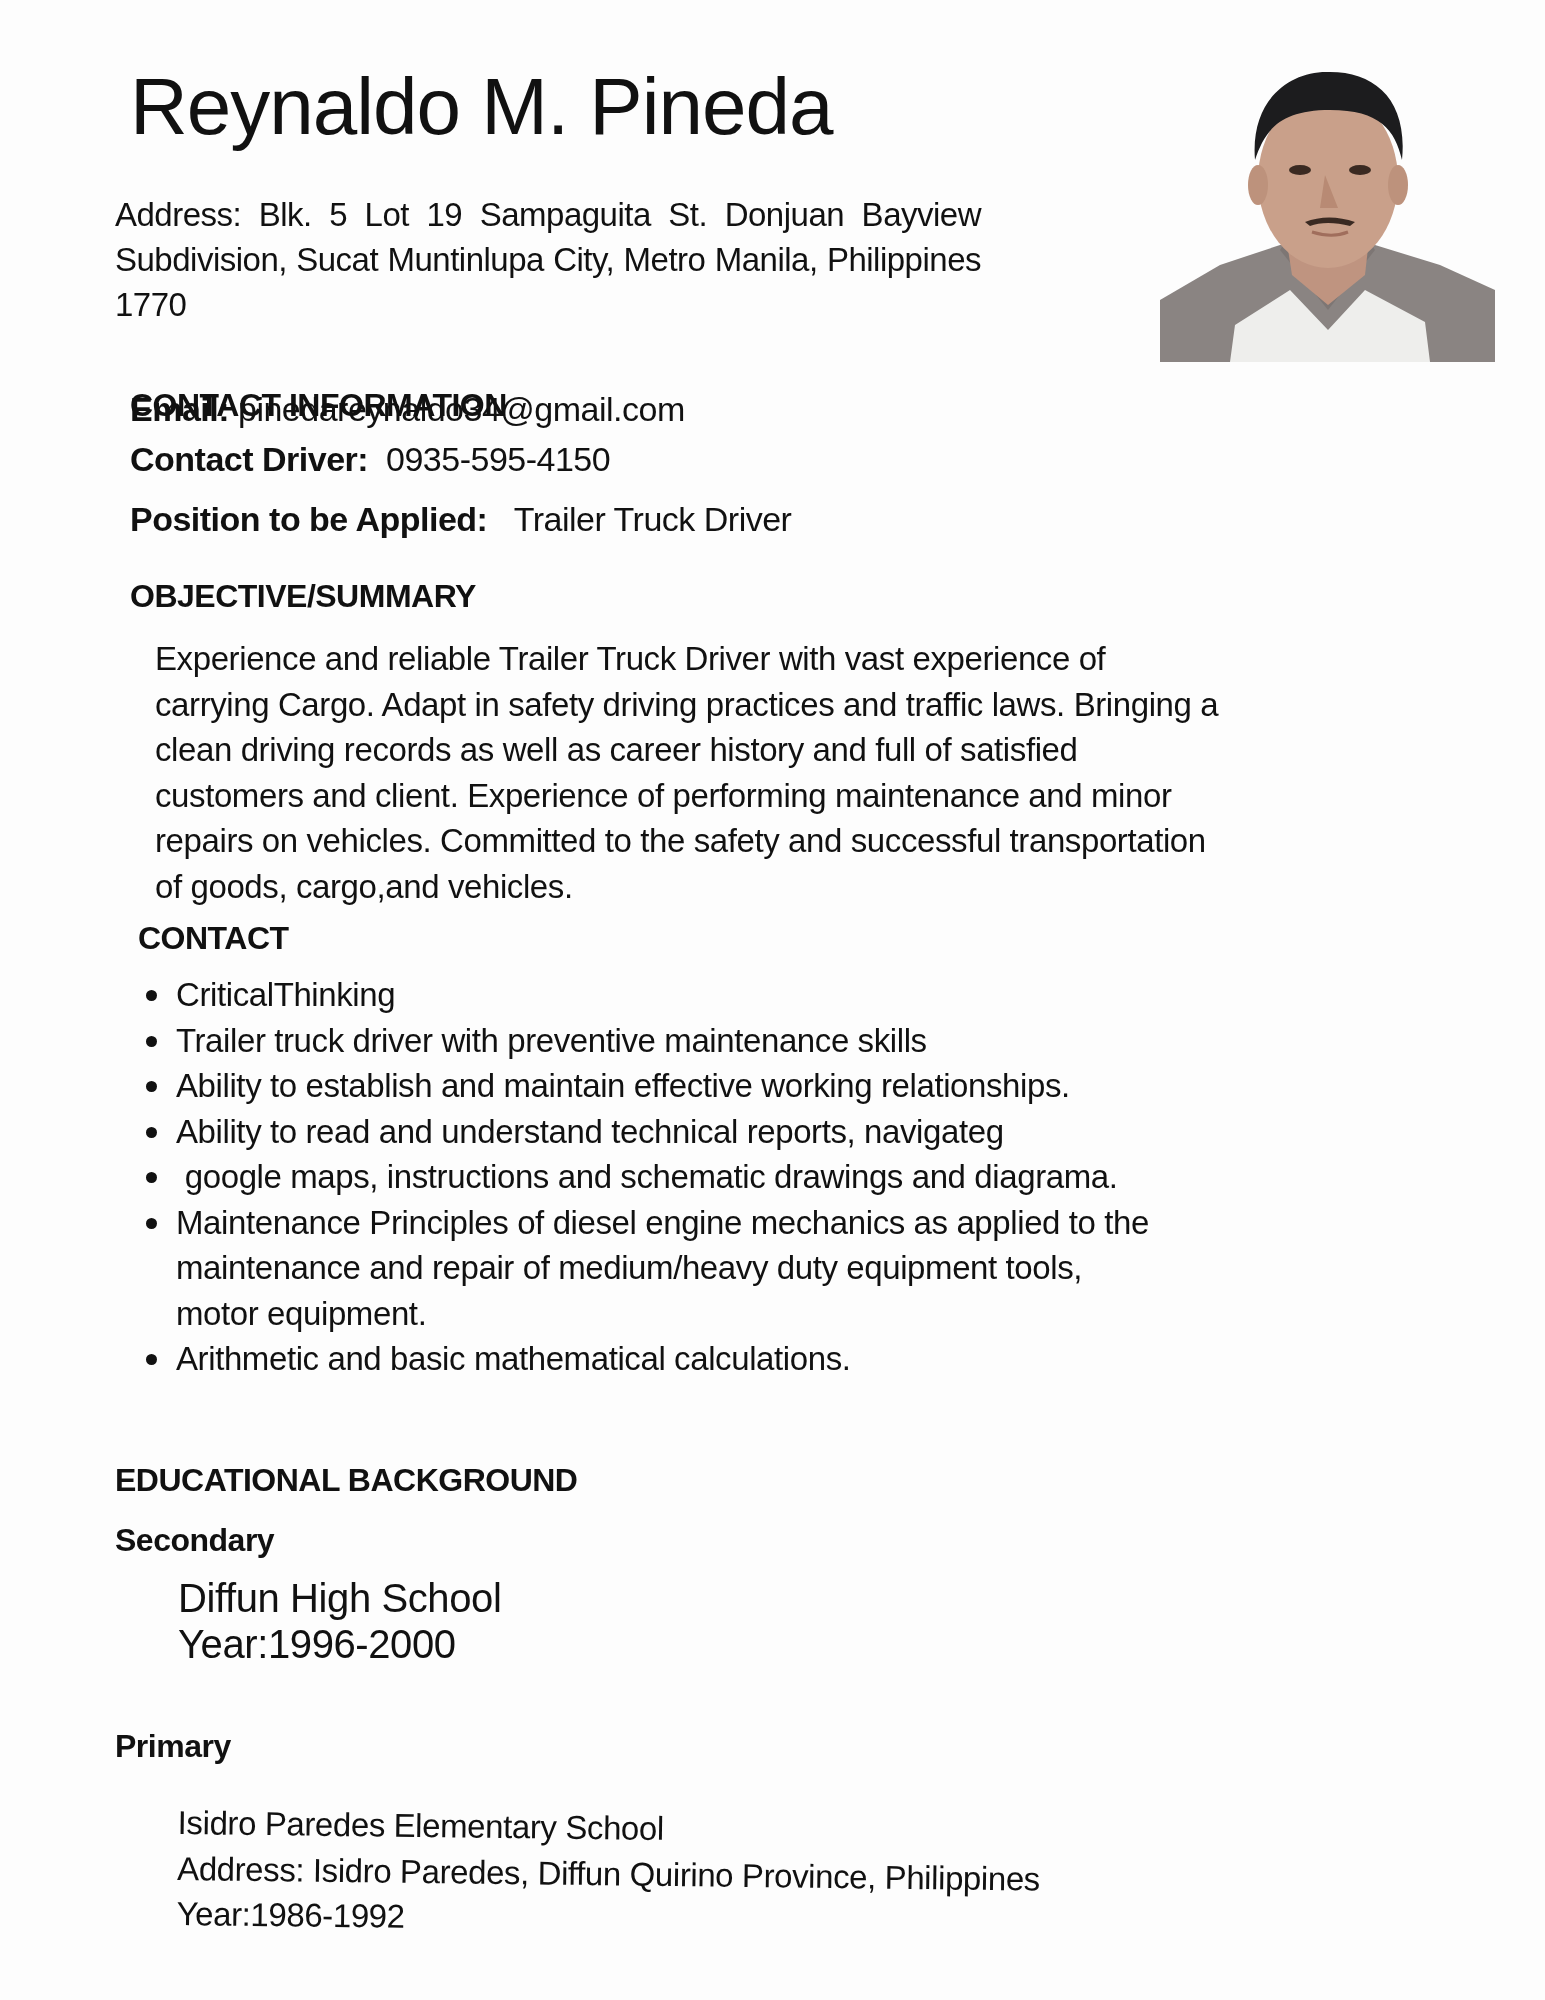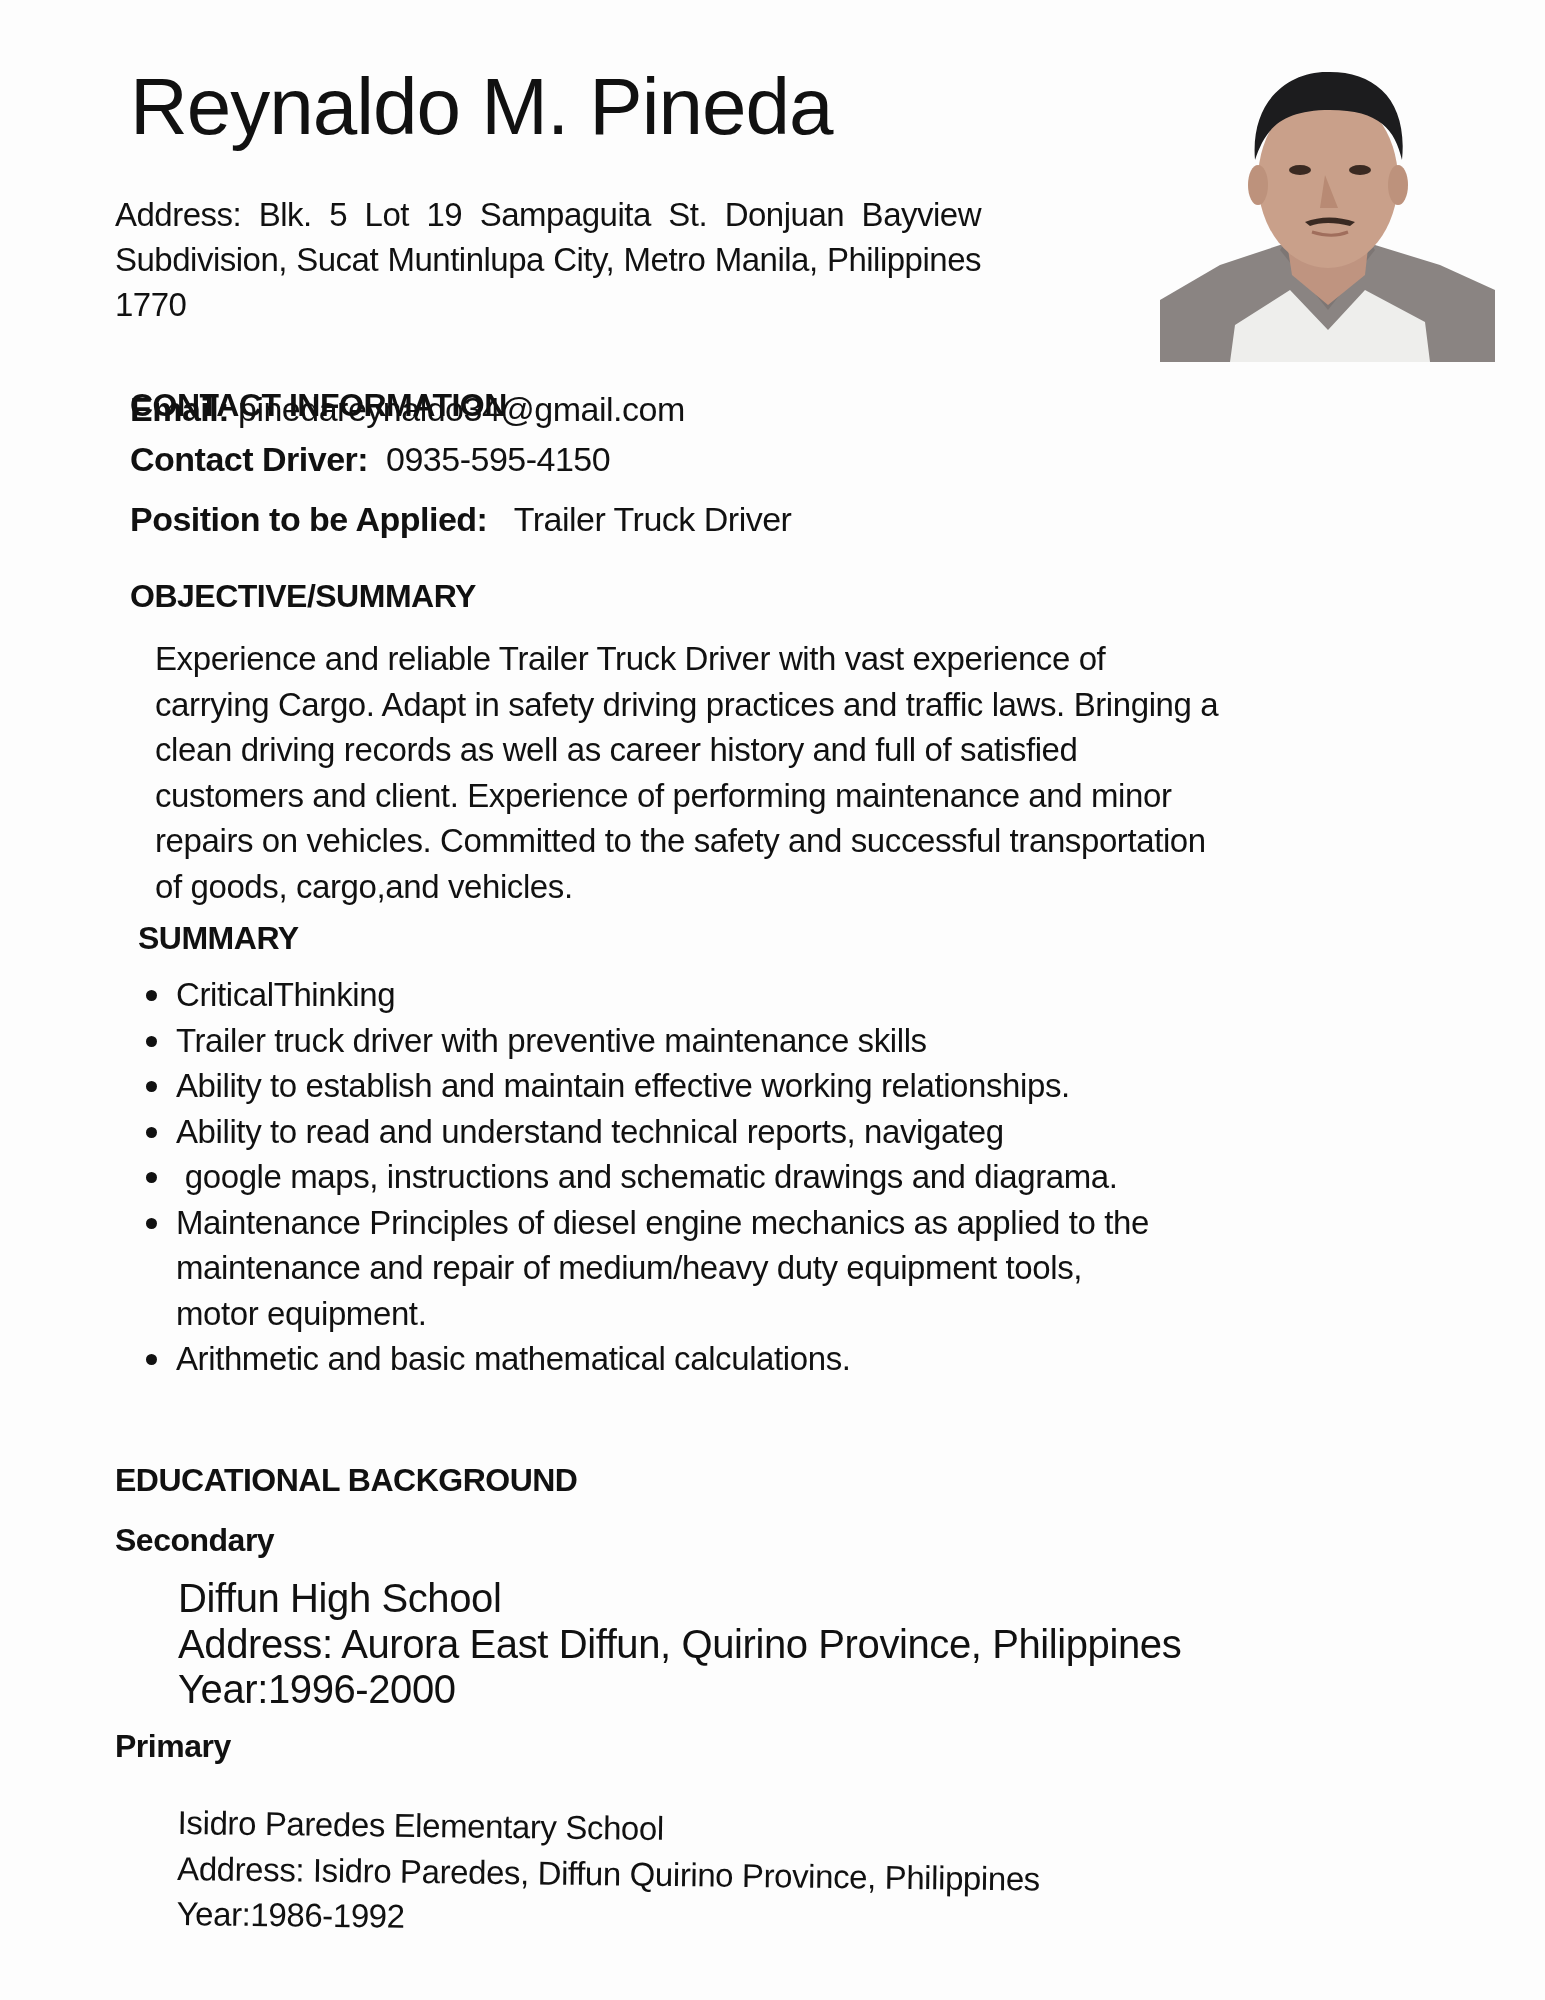--- a/index.html
+++ b/index.html
@@ -99,21 +99,21 @@
 <div class="abs h-sec obj-title">OBJECTIVE/SUMMARY</div>
 <div class="abs objective">
   <div>Experience and reliable Trailer Truck Driver with vast experience of</div>
   <div>carrying Cargo. Adapt in safety driving practices and traffic laws. Bringing a</div>
   <div>clean driving records as well as career history and full of satisfied</div>
   <div>customers and client. Experience of performing maintenance and minor</div>
   <div>repairs on vehicles. Committed to the safety and successful transportation</div>
   <div>of goods, cargo,and vehicles.</div>
 </div>
 
-<div class="abs h-sec skills-title">SUMMARY</div>
+<div class="abs h-sec skills-title">CONTACT</div>
 <ul class="abs skills">
   <li>
       <span class="bullet"></span>
       <div>CriticalThinking</div>
     </li>
   <li>
       <span class="bullet"></span>
       <div>Trailer truck driver with preventive maintenance skills</div>
     </li>
   <li>
@@ -138,21 +138,20 @@
       <span class="bullet"></span>
       <div>Arithmetic and basic mathematical calculations.</div>
     </li>
 </ul>
 
 <div class="abs h-sec edu-title">EDUCATIONAL BACKGROUND</div>
 
 <div class="abs sub-title sec-title">Secondary</div>
 <div class="abs sec-block">
   <div>Diffun High School</div>
-  <div>Address: Aurora East Diffun, Quirino Province, Philippines</div>
   <div>Year:1996-2000</div>
 </div>
 
 <div class="abs sub-title pri-title">Primary</div>
 <div class="abs pri-block">
   <div>Isidro Paredes Elementary School</div>
   <div>Address: Isidro Paredes, Diffun Quirino Province, Philippines</div>
   <div>Year:1986-1992</div>
 </div>
 

